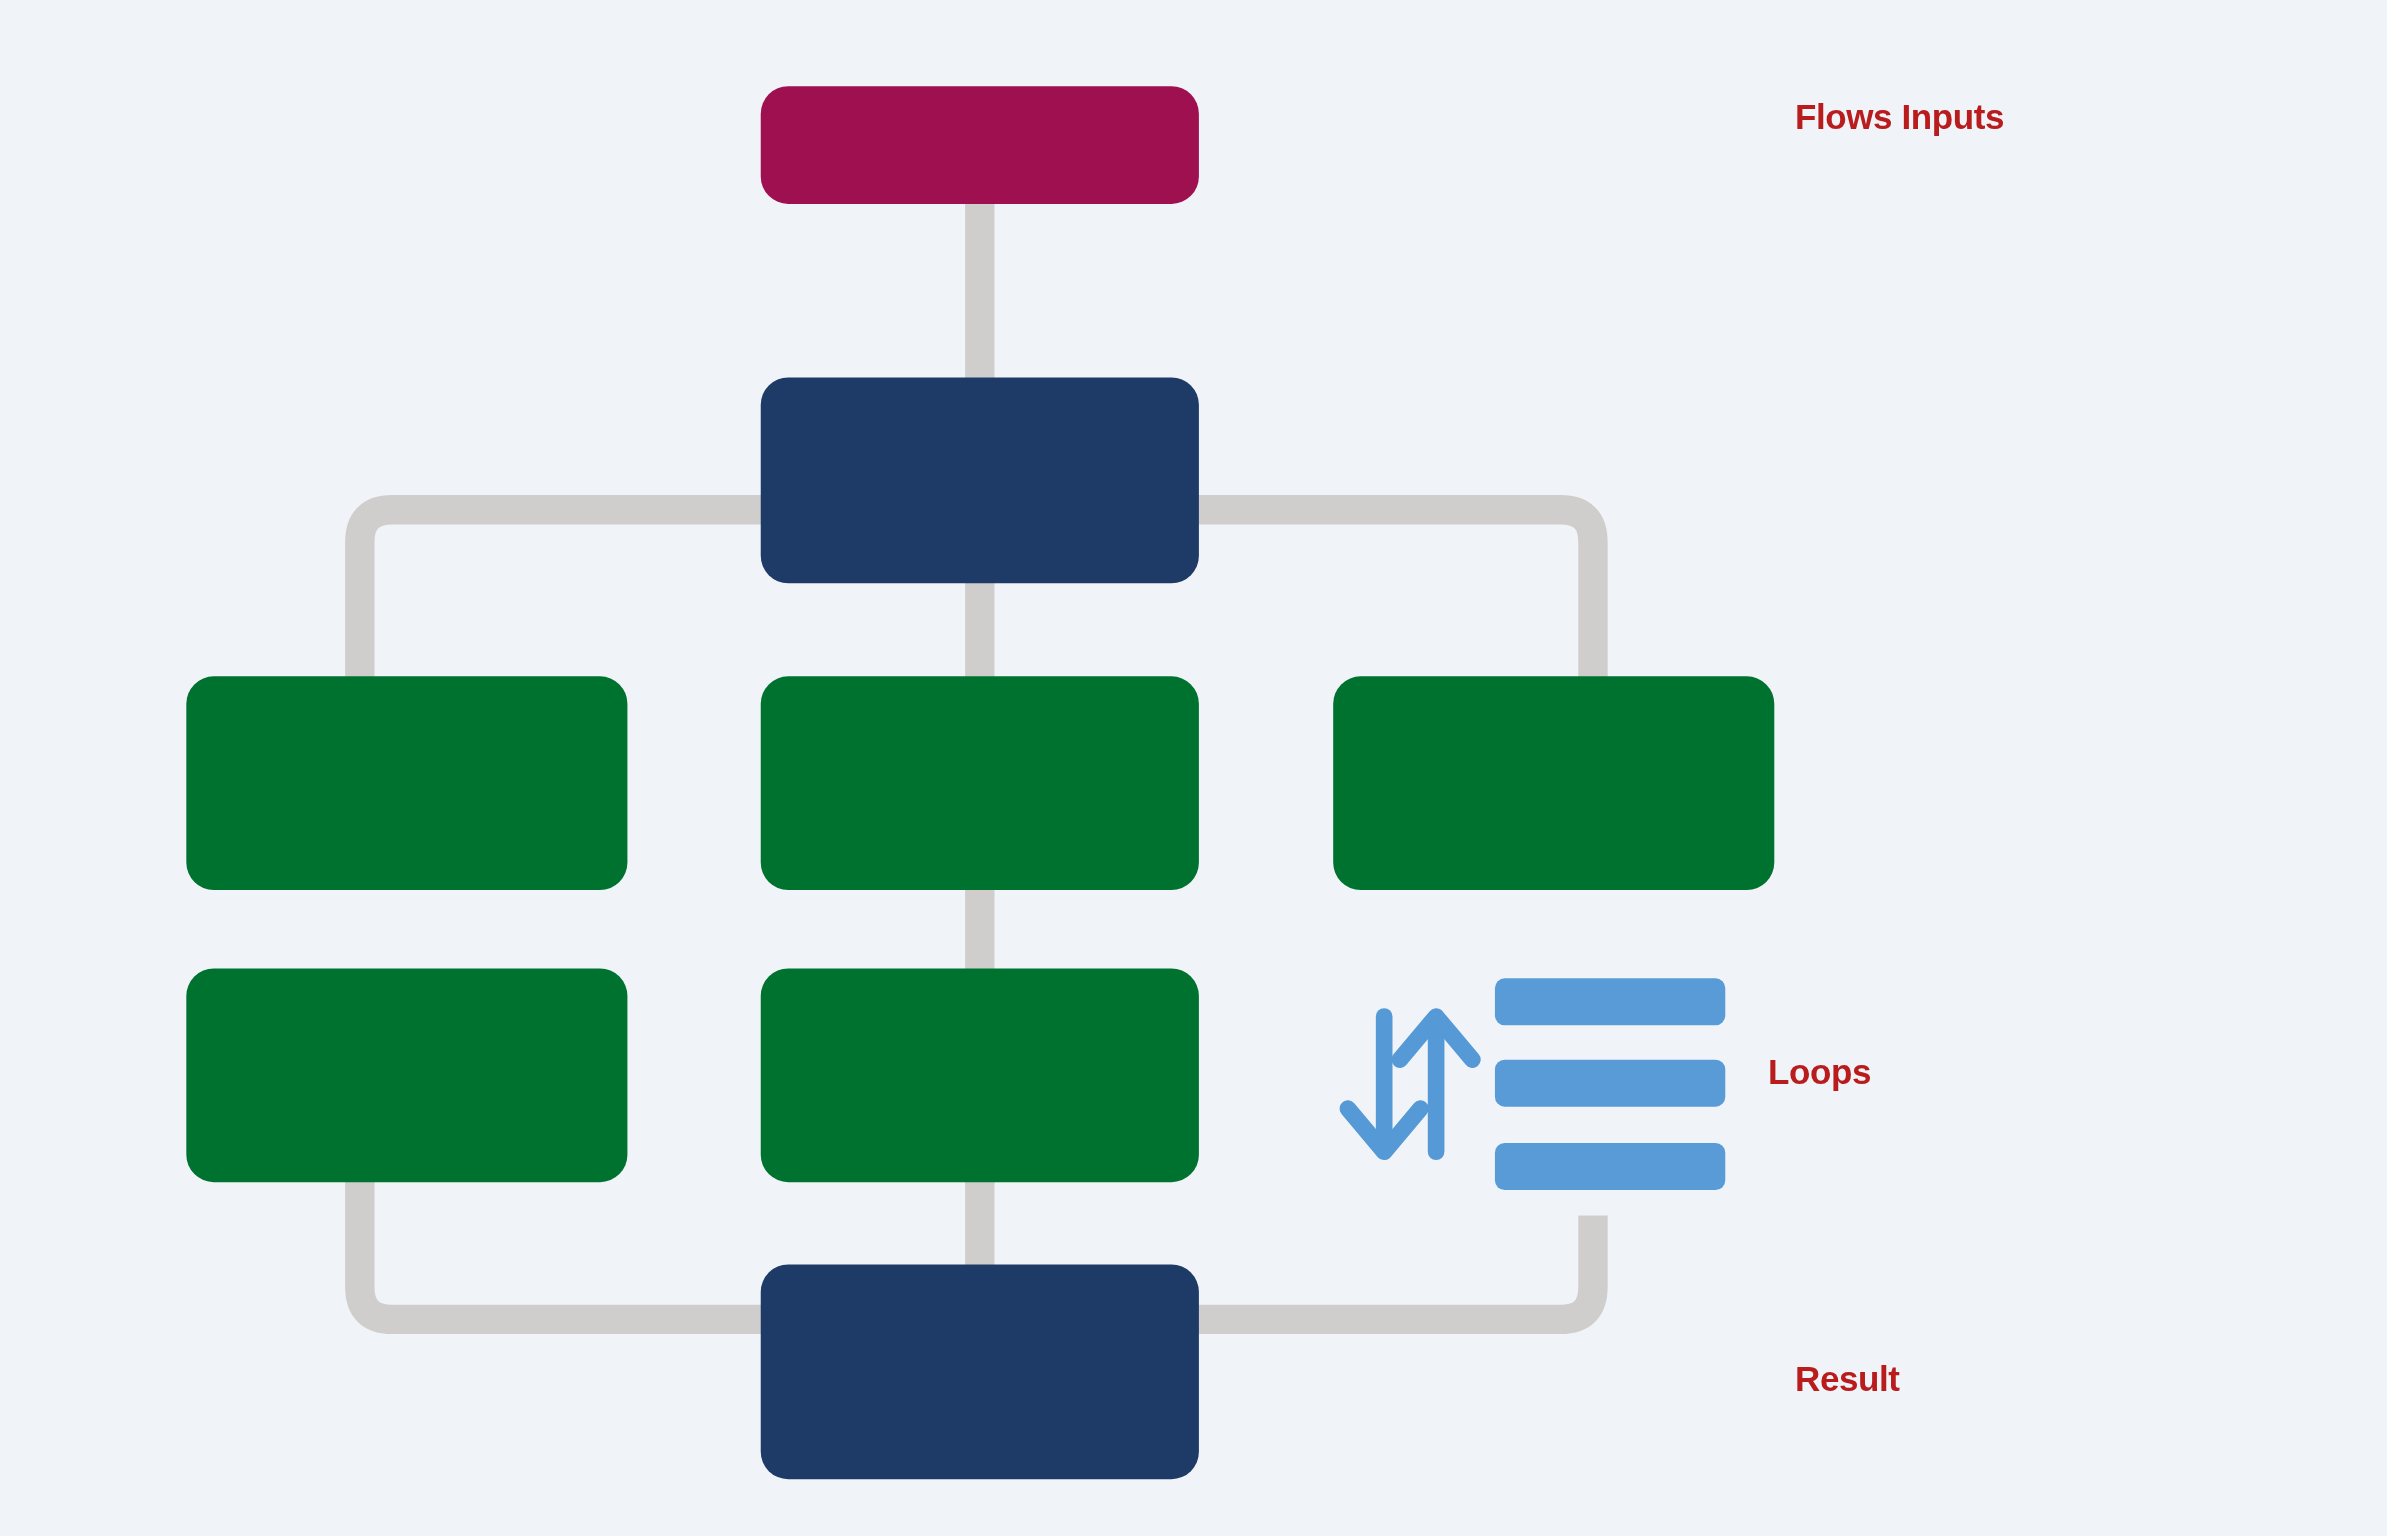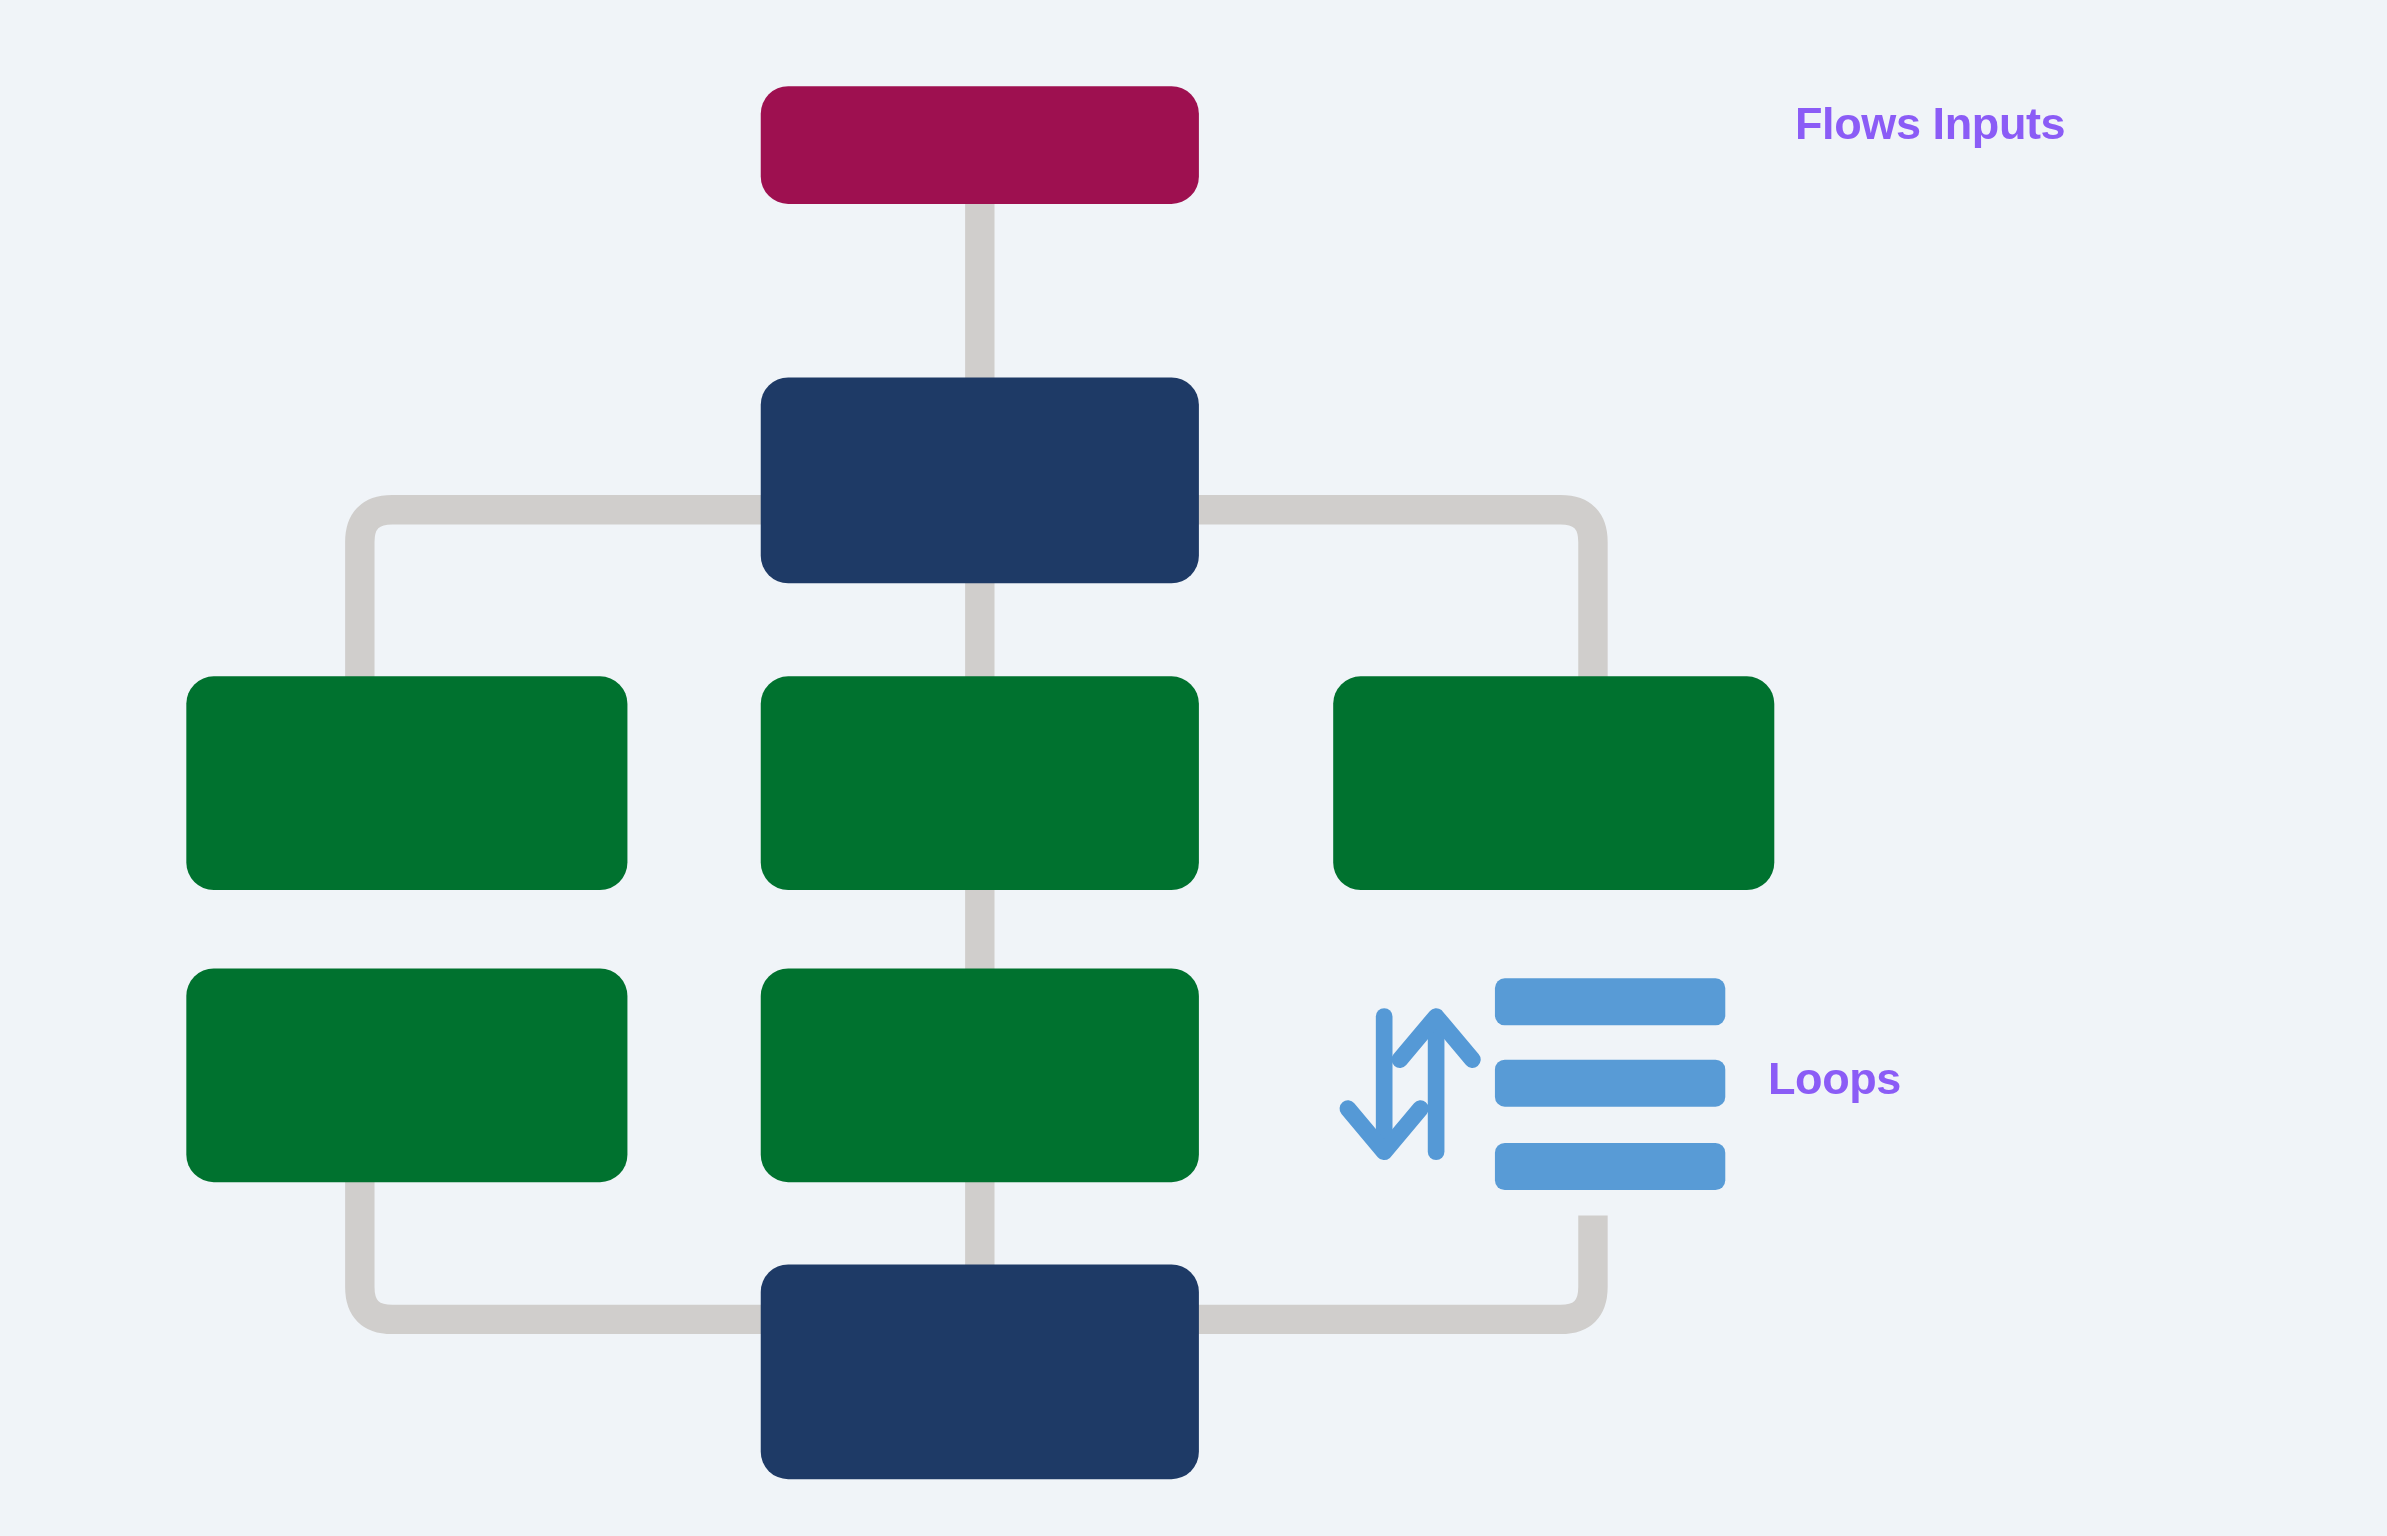--- a/index.html
+++ b/index.html
@@ -17,24 +17,24 @@
   }
   #flow-svg {
     position: absolute;
     left: 0;
     top: 0;
     width: 2388px;
     height: 1537px;
   }
   .label {
     position: absolute;
-    color: #8b5cf6;
+    color: #b91c1c;
     font-family: "Liberation Sans", sans-serif;
     font-weight: bold;
-    font-size: 45px;
+    font-size: 35px;
     line-height: 1.32;
     letter-spacing: -0.4px;
     white-space: pre-line;
   }
   #label-flows-inputs  { left: 1795px; top: 94px;   width: 588px; }
   #label-scripts       { left: 1795px; top: 279px;  width: 588px; }
   #label-branches      { left: 1795px; top: 522px;  width: 549px; }
   #label-loops         { left: 1768px; top: 1049px; width: 588px; }
   #label-result        { left: 1795px; top: 1356px; width: 588px; }
 </style>
@@ -97,15 +97,16 @@
       </g>
     </g>
   </svg>
 
   <div class="label" id="label-flows-inputs">Flows Inputs</div>
 
 
 
   <div class="label" id="label-loops">Loops</div>
 
+  <div class="label" id="label-result">Result</div>
 
 </div>
 
 
 </body></html>

